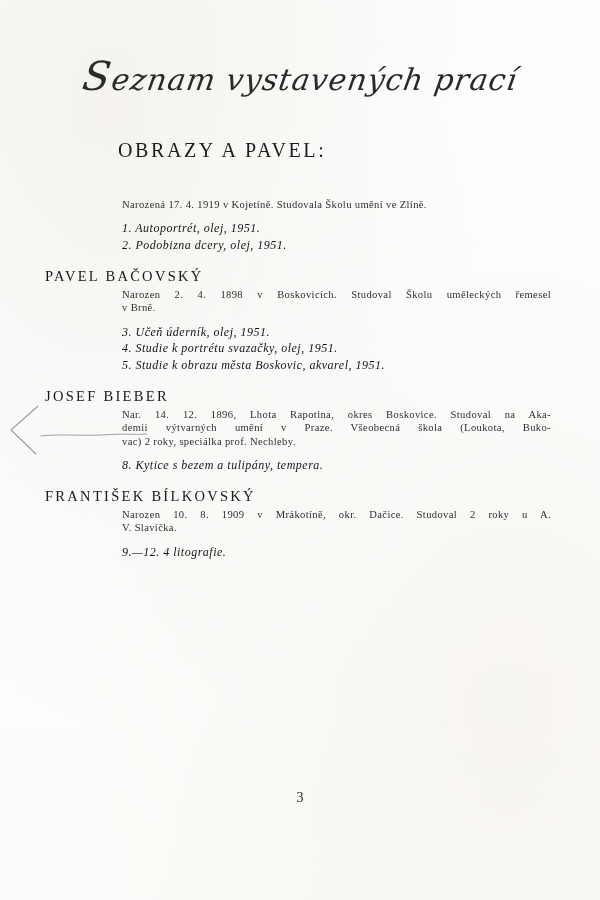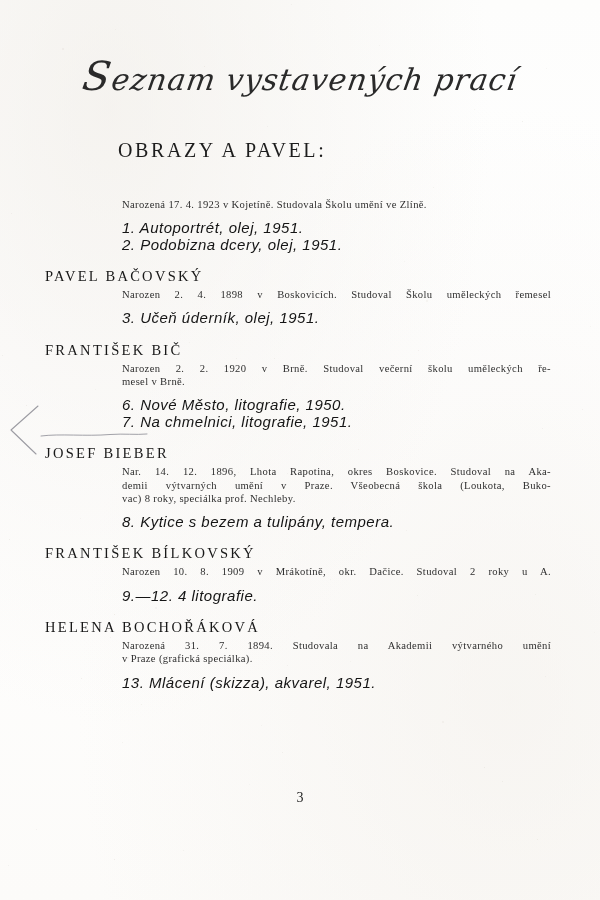--- a/index.html
+++ b/index.html
@@ -96,23 +96,23 @@
     white-space: nowrap;
   }
   .bio .ln.last {
     text-align-last: left;
   }
   .works {
     margin-left: 77px;
     margin-top: 9px;
   }
   .work {
-    font-family: Liberation Sans, sans-serif;
+    font-family: Liberation Serif, serif;
     font-style: italic;
-    font-size: 15px;
+    font-size: 12px;
     line-height: 16.5px;
     color: #151515;
     letter-spacing: 0.5px;
     white-space: nowrap;
   }
 
   
   .pencil-arrow {
     position: absolute;
     left: 8px;
@@ -148,75 +148,58 @@
 
   <div class="title-script">
     <span class="dropcap">S</span><span>eznam vystavených prací</span>
   </div>
 
   <div class="section-heading">OBRAZY A PAVEL:</div>
 
   <div class="entries">
       <div class="entry">
         <div class="bio">
-          <span class="ln last">Narozená 17. 4. 1923 v Kojetíně. Studovala Školu umění ve Zlíně.</span>
+          <span class="ln last">Narozená 17. 4. 1919 v Kojetíně. Studovala Školu umění ve Zlíně.</span>
         </div>
         <div class="works">
           <div class="work">1. Autoportrét, olej, 1951.</div>
           <div class="work">2. Podobizna dcery, olej, 1951.</div>
         </div>
       </div>
       <div class="entry">
         <div class="artist-name">PAVEL BAČOVSKÝ</div>
         <div class="bio">
           <span class="ln">Narozen 2. 4. 1898 v Boskovicích. Studoval Školu uměleckých řemesel</span>
+          <span class="ln last">v Brně.</span>
         </div>
         <div class="works">
           <div class="work">3. Učeň úderník, olej, 1951.</div>
-        </div>
-      </div>
-      <div class="entry">
-        <div class="artist-name">FRANTIŠEK BIČ</div>
-        <div class="bio">
-          <span class="ln">Narozen 2. 2. 1920 v Brně. Studoval večerní školu uměleckých ře-</span>
-          <span class="ln last">mesel v Brně.</span>
-        </div>
-        <div class="works">
-          <div class="work">6. Nové Město, litografie, 1950.</div>
-          <div class="work">7. Na chmelnici, litografie, 1951.</div>
+          <div class="work">4. Studie k portrétu svazačky, olej, 1951.</div>
+          <div class="work">5. Studie k obrazu města Boskovic, akvarel, 1951.</div>
         </div>
       </div>
       <div class="entry">
         <div class="artist-name">JOSEF BIEBER</div>
         <div class="bio">
           <span class="ln">Nar. 14. 12. 1896, Lhota Rapotina, okres Boskovice. Studoval na Aka-</span>
           <span class="ln">demii výtvarných umění v Praze. Všeobecná škola (Loukota, Buko-</span>
-          <span class="ln last">vac) 8 roky, speciálka prof. Nechleby.</span>
+          <span class="ln last">vac) 2 roky, speciálka prof. Nechleby.</span>
         </div>
         <div class="works">
           <div class="work">8. Kytice s bezem a tulipány, tempera.</div>
         </div>
       </div>
       <div class="entry">
         <div class="artist-name">FRANTIŠEK BÍLKOVSKÝ</div>
         <div class="bio">
           <span class="ln">Narozen 10. 8. 1909 v Mrákotíně, okr. Dačice. Studoval 2 roky u A.</span>
+          <span class="ln last">V. Slavíčka.</span>
         </div>
         <div class="works">
           <div class="work">9.—12. 4 litografie.</div>
-        </div>
-      </div>
-      <div class="entry">
-        <div class="artist-name">HELENA BOCHOŘÁKOVÁ</div>
-        <div class="bio">
-          <span class="ln">Narozená 31. 7. 1894. Studovala na Akademii výtvarného umění</span>
-          <span class="ln last">v Praze (grafická speciálka).</span>
-        </div>
-        <div class="works">
-          <div class="work">13. Mlácení (skizza), akvarel, 1951.</div>
         </div>
       </div>
     </div>
 
   <svg class="pencil-arrow" viewBox="0 0 36 52" fill="none">
     <path d="M30 2 L3 26 L28 50" stroke="#8b8b93" stroke-width="1.1" fill="none" stroke-linecap="round" stroke-linejoin="round" opacity="0.85"></path>
   </svg>
   <svg class="pencil-underline" viewBox="0 0 108 6" fill="none">
     <path d="M1 4 C20 1.5, 46 4.5, 70 2.5 C84 1.5, 96 3, 107 2" stroke="#8b8b93" stroke-width="1" fill="none" stroke-linecap="round" opacity="0.8"></path>
   </svg>

